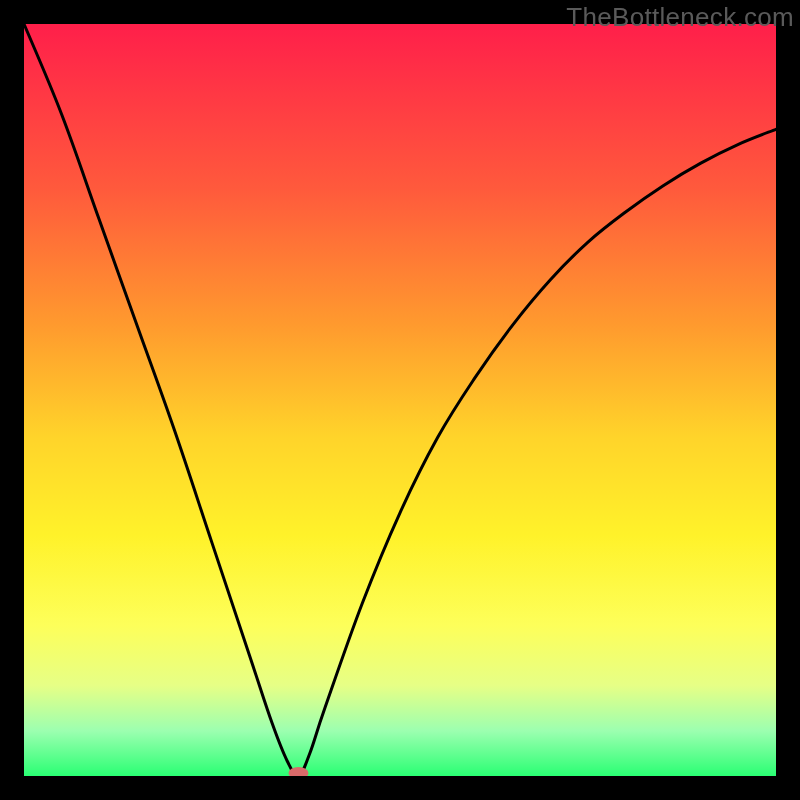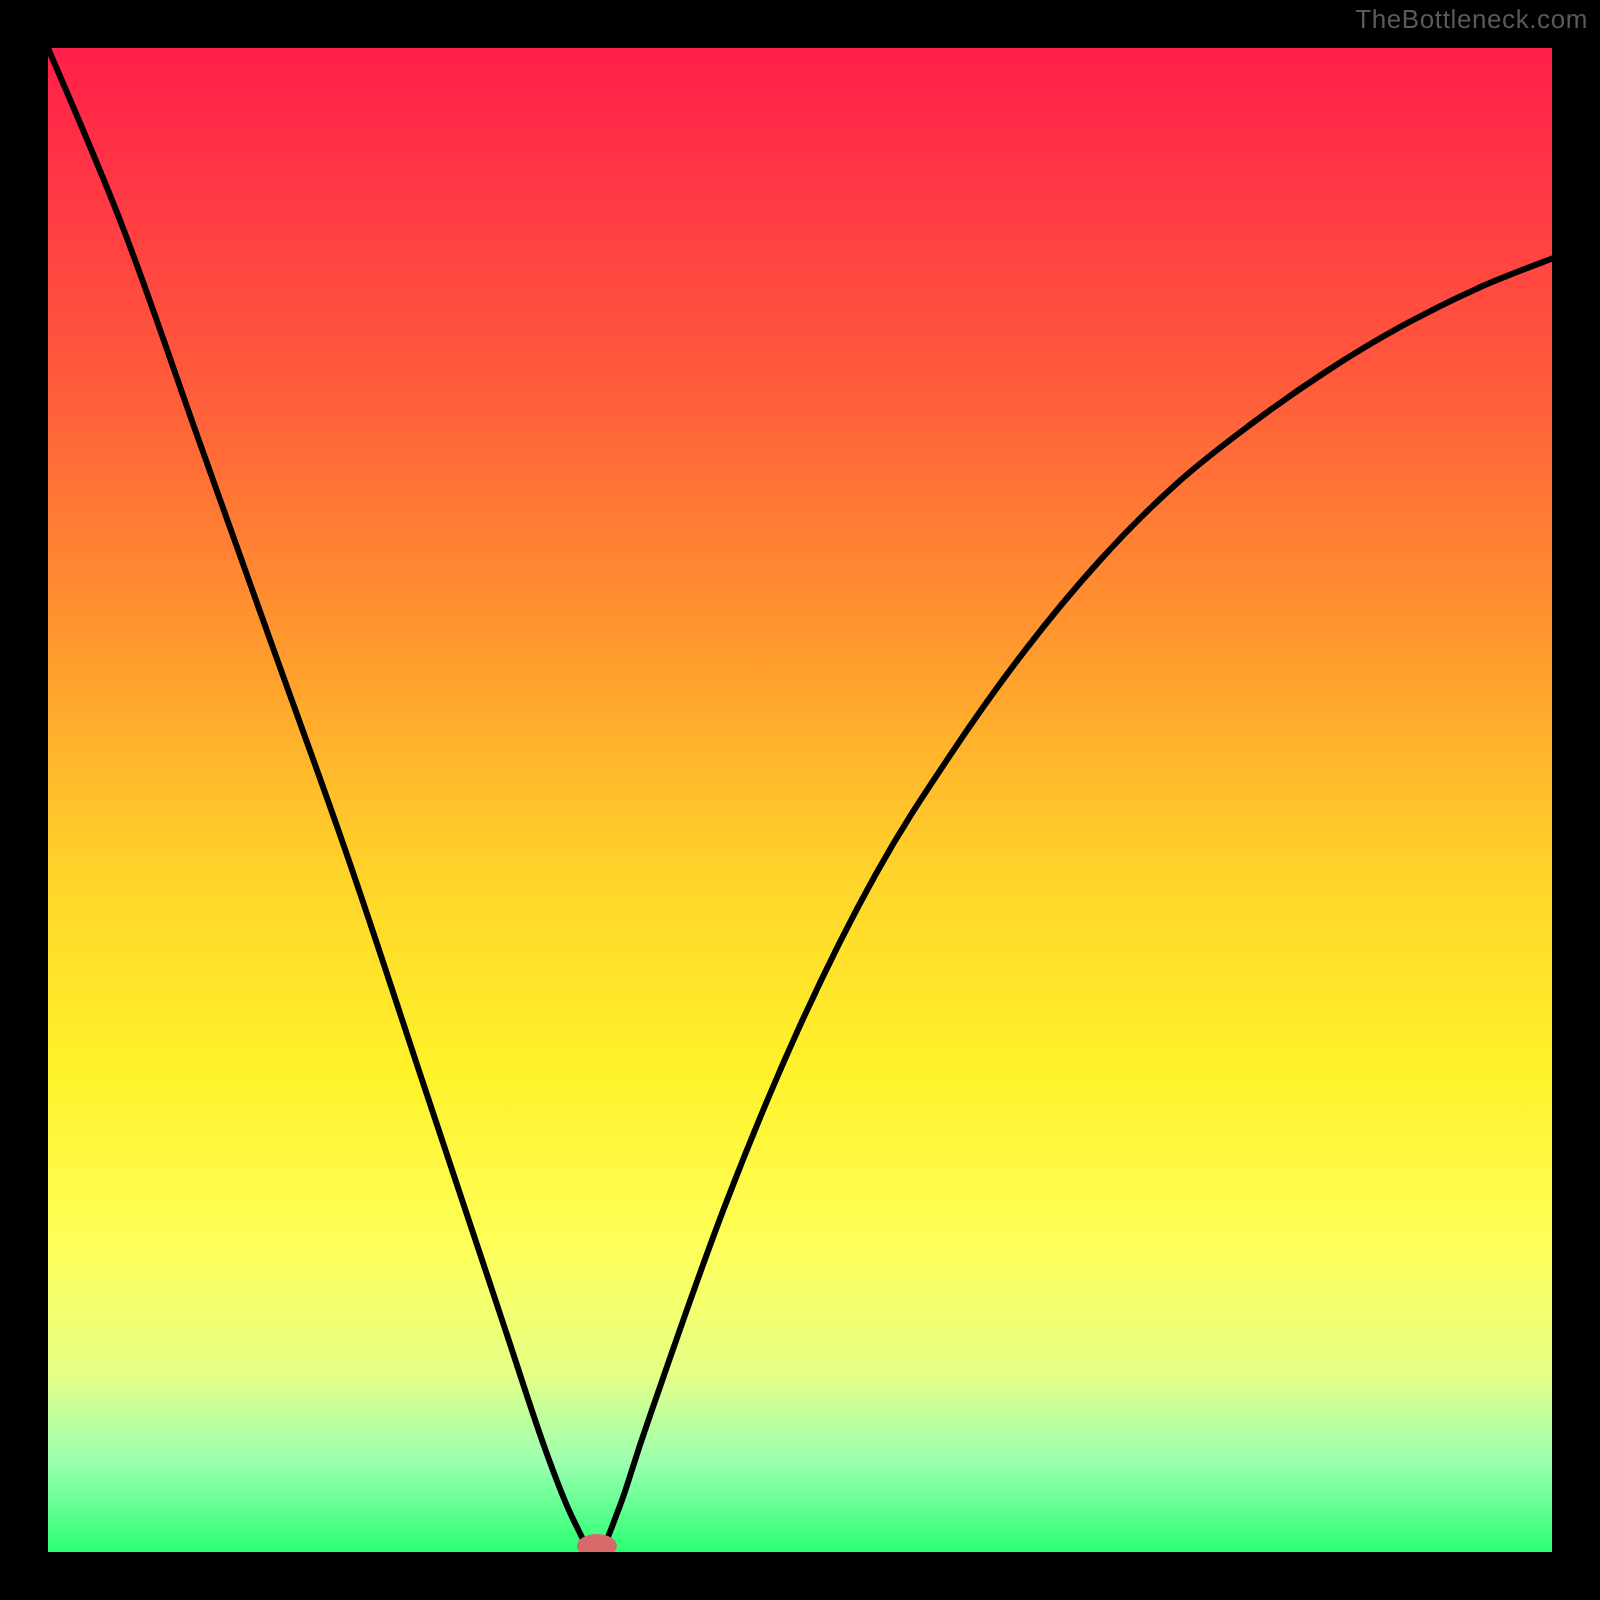--- a/index.html
+++ b/index.html
@@ -36,21 +36,21 @@
       #e6ff86 88%,
       #9cffb0 94%,
       #2aff73 100%
     );
   }
   .watermark {
     position: absolute;
     top: 2px;
     right: 6px;
     color: #5a5a5a;
-    font-size: 13px;
+    font-size: 26px;
     letter-spacing: 0.3px;
     user-select: none;
   }
   svg {
     position: absolute;
     top: 0;
     left: 0;
   }
 </style>
 </head>

